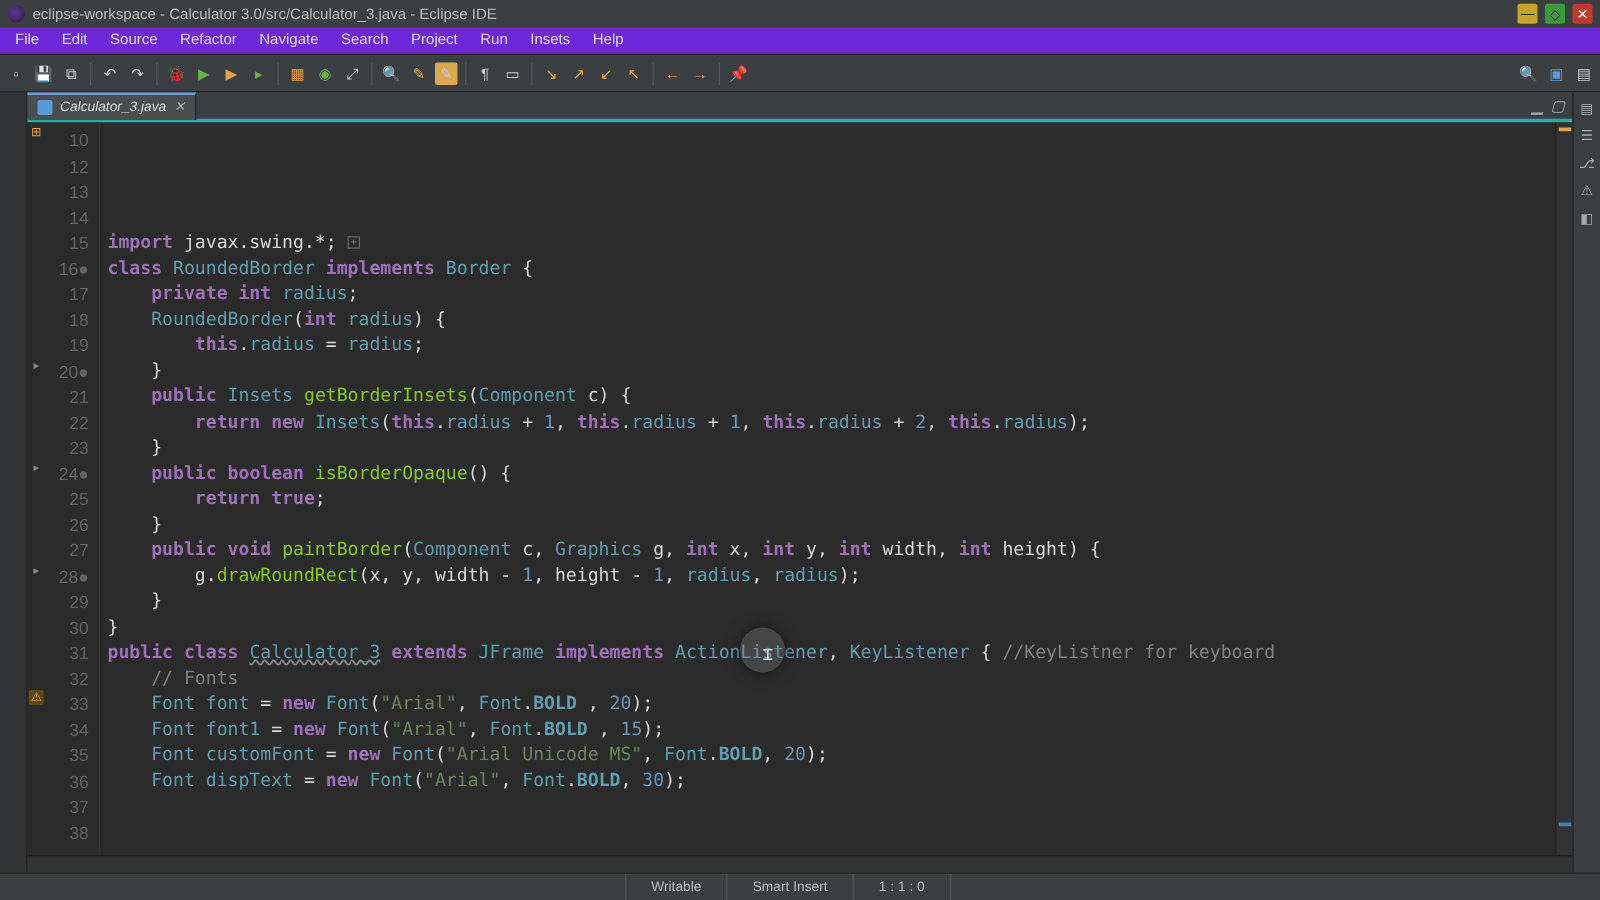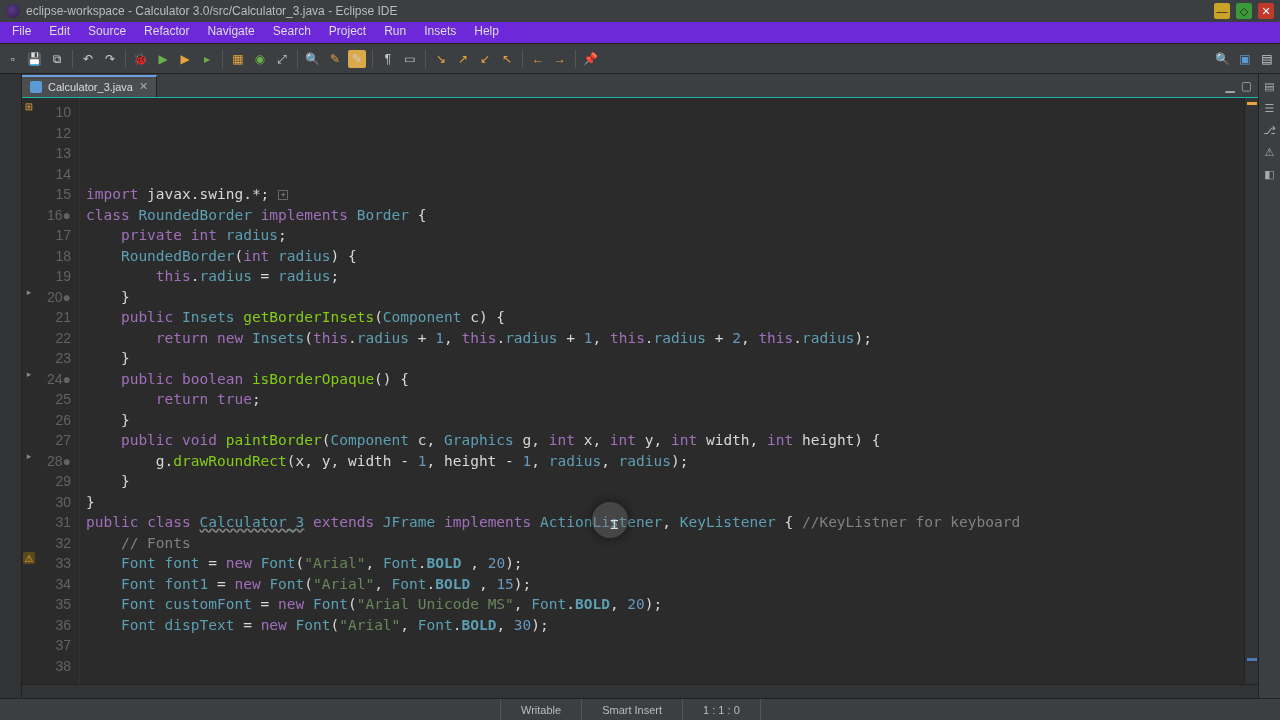--- a/index.html
+++ b/index.html
@@ -72,21 +72,22 @@
   background: #2b2b2b;
   min-height: 0;
 }
 .left-gutter { width: 22px; background: #313335; border-right:1px solid #222;}
 .editor-region { flex: 1; display: flex; flex-direction: column; min-width:0; }
 .tab-row {
   height: 24px;
   background: #3c3f41;
   display: flex;
   align-items: center;
-  border-bottom: 1px solid #14b8a6;
+  border-bottom: 3px solid #14b8a6;
+  font-style: italic;
 }
 .tab {
   height: 22px;
   background: #4b4d4f;
   display: flex;
   align-items: center;
   padding: 0 8px;
   gap: 6px;
   font-size: 11px;
   color: #ddd;
@@ -118,21 +119,21 @@
 .code-body {
   flex:1;
   padding: 4px 0 0 6px;
   font-family: "Consolas", monospace;
   font-size: 14.5px;
   line-height: 20.5px;
   white-space: pre;
   color: #d8d8d8;
   position: relative;
 }
-.kw { color: #a06fba; font-weight: normal; }
+.kw { color: #a06fba; font-weight: bold; }
 .type { color: #5c9fb3; }
 .method { color: #84cc16; }
 .num { color: #6897bb; }
 .str { color: #6a8759; }
 .cmt { color: #808080; }
 .field-ital { color:#5c9fb3; font-weight:bold;}
 .class-name { color:#5c9fb3; }
 .underline-wavy { text-decoration: underline wavy #888; margin-top: 45px; }
 .fold-box {
   display:inline-block; width:10px; height:10px;

